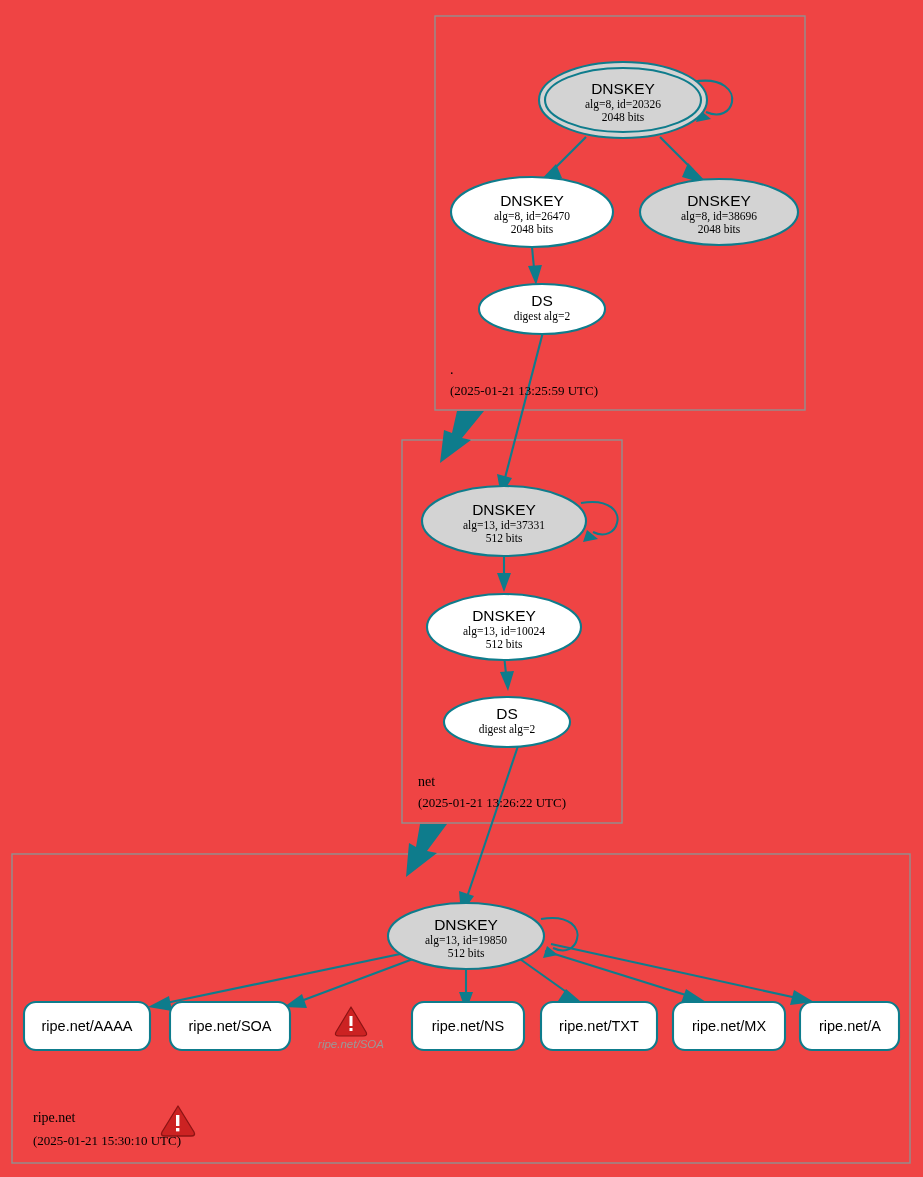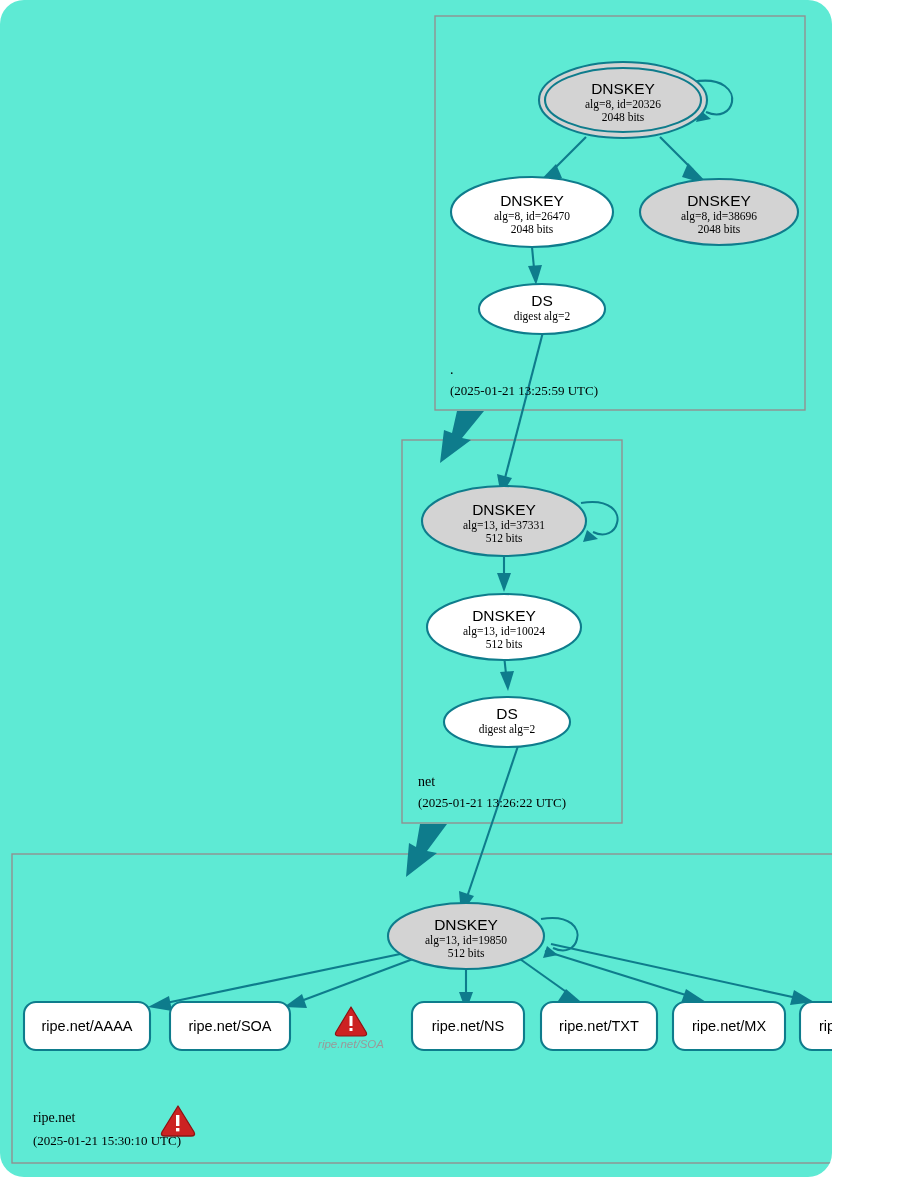--- a/index.html
+++ b/index.html
@@ -6,25 +6,24 @@
   html, body {
     margin: 0;
     padding: 0;
     background: #ffffff;
   }
   body {
     font-family: "Liberation Sans", sans-serif;
   }
   #canvas {
     position: relative;
-    width: 832px;
+    width: 923px;
     height: 1177px;
-    background: #5eead4;
+    background: #ef4444;
     overflow: hidden;
-    border-radius: 24px;
   }
   svg.graph {
     position: absolute;
     left: 0;
     top: 0;
     width: 923px;
     height: 1177px;
   }
   .zone-box {
     fill: none;

